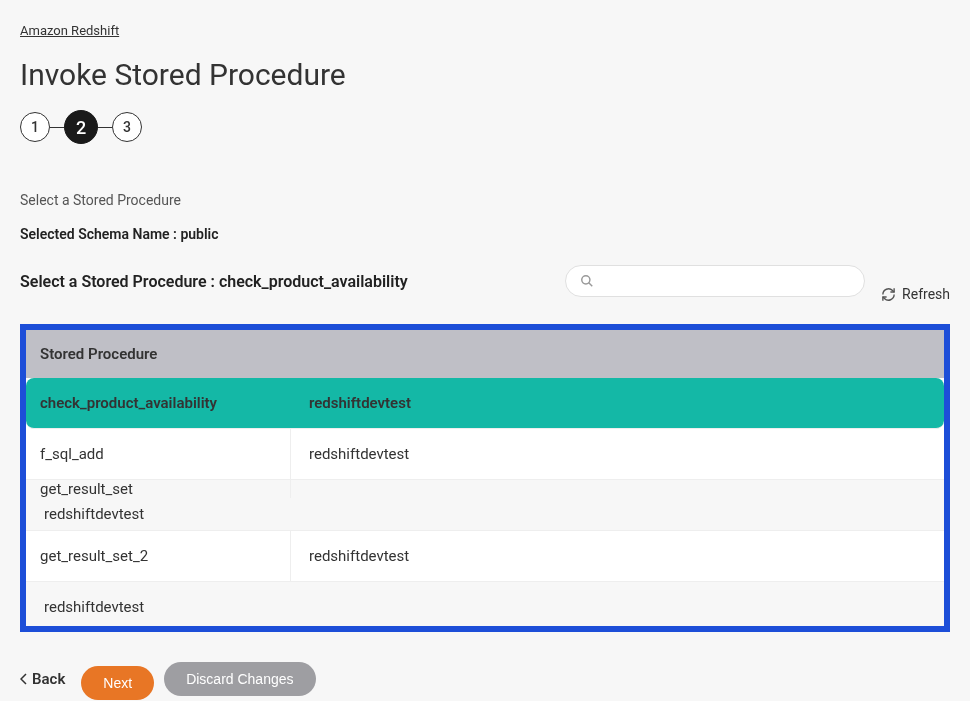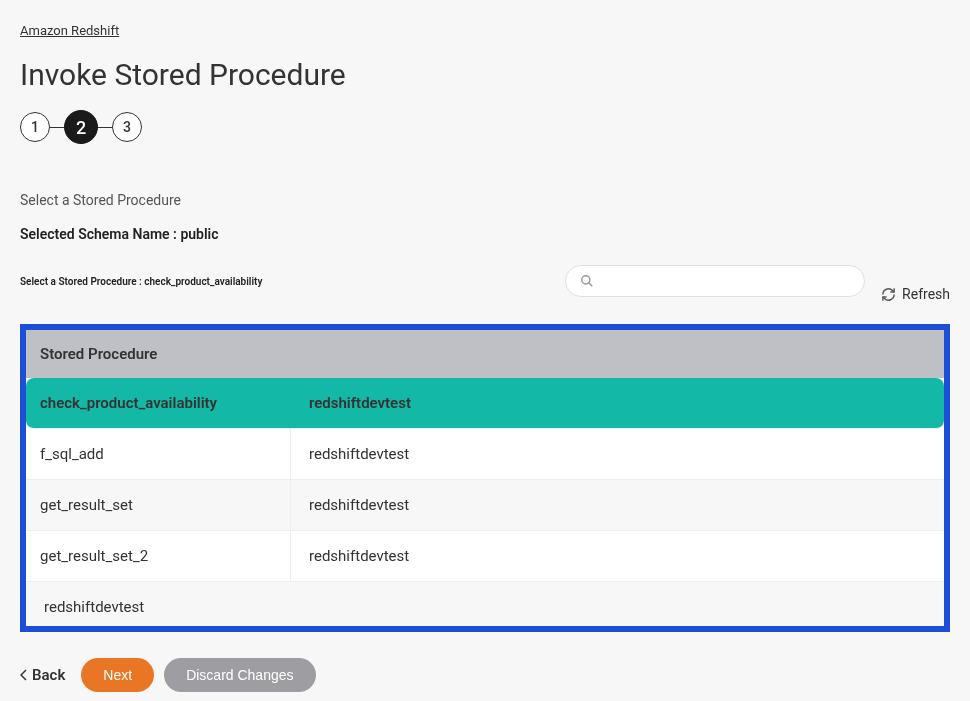--- a/index.html
+++ b/index.html
@@ -68,21 +68,21 @@
     color: #222;
     margin-bottom: 18px;
   }
   .selected-row {
     display: flex;
     align-items: center;
     justify-content: space-between;
     margin-bottom: 22px;
   }
   .selected-text {
-    font-size: 10px;
+    font-size: 16px;
     font-weight: 600;
     color: #222;
   }
   .search-refresh {
     display: flex;
     align-items: center;
     gap: 16px;
   }
   .search-box {
     position: relative;
@@ -139,21 +139,21 @@
   .table-body::-webkit-scrollbar { width: 12px; }
   .table-body::-webkit-scrollbar-track { background: #f0f0f0; }
   .table-body::-webkit-scrollbar-thumb { background: #b8b8bc; border-radius: 6px; }
   .row {
     display: flex;
     height: 51px;
     border-bottom: 1px solid #eee;
     cursor: pointer;
   }
   .row.selected { background: #14b8a6; border-radius: 8px; }
-  .row.alt { background: #f7f7f7; }
+  .row.alt { background: #f7f7f7; flex-direction: column; }
   .cell-a {
     width: 265px;
     padding-left: 14px;
     display: flex;
     align-items: center;
     font-size: 15px;
     color: #333;
     border-right: 1px solid #eee;
   }
   .row.selected .cell-a { font-weight: 600; border-right-color: transparent; }
@@ -185,21 +185,21 @@
   .btn {
     height: 34px;
     border: none;
     border-radius: 17px;
     padding: 0 22px;
     font-size: 14px;
     font-weight: 500;
     cursor: pointer;
     color: #fff;
   }
-  .btn-primary { background: #e87625; }
+  .btn-primary { background: #e87625; margin-top: 8px; }
   .btn-secondary { background: #9e9ea2; }
 </style>
 </head>
 <body>
 
 
 
 <a class="breadcrumb">Amazon Redshift</a>
 
 <h1 class="page-title">Invoke Stored Procedure</h1>

